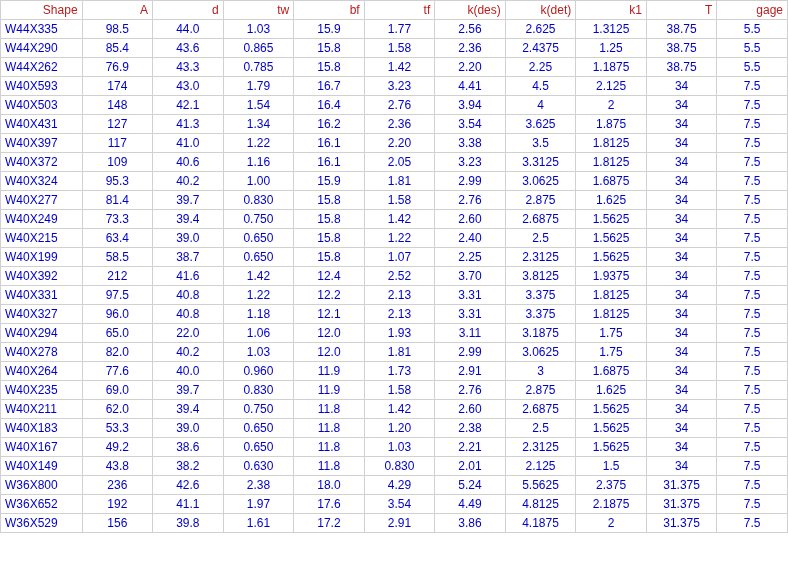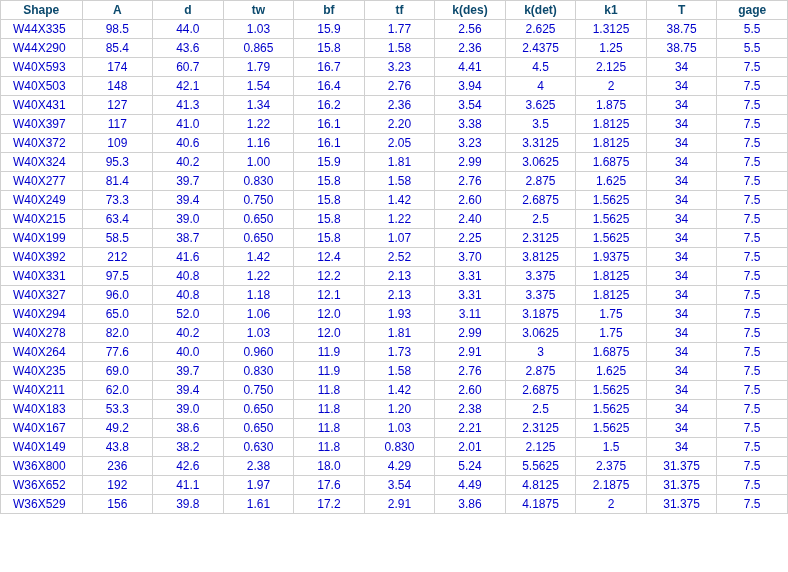--- a/index.html
+++ b/index.html
@@ -19,29 +19,30 @@
     border: 1px solid #d0d0d0;
     padding: 1px 4px;
     text-align: center;
     height: 16px;
     line-height: 16px;
     overflow: hidden;
     white-space: nowrap;
   }
   th {
     background: #fff;
-    color: #0c4a6e;
-    font-weight: bold;
+    color: #b91c1c;
+    font-weight: normal;
+    text-align: right;
   }
   td {
     color: #0000cc;
   }
   td.shape {
     text-align: left;
-    padding-left: 12px;
+    padding-left: 4px;
   }
   col.c-shape { width: 74px; }
   col.c-data  { width: 64px; }
 </style>
 </head>
 <body>
 
 <table>
   <colgroup>
     <col class="c-shape">
@@ -92,23 +93,36 @@
         <td>0.865</td>
         <td>15.8</td>
         <td>1.58</td>
         <td>2.36</td>
         <td>2.4375</td>
         <td>1.25</td>
         <td>38.75</td>
         <td>5.5</td>
       </tr>
       <tr>
+        <td class="shape">W44X262</td>
+        <td>76.9</td>
+        <td>43.3</td>
+        <td>0.785</td>
+        <td>15.8</td>
+        <td>1.42</td>
+        <td>2.20</td>
+        <td>2.25</td>
+        <td>1.1875</td>
+        <td>38.75</td>
+        <td>5.5</td>
+      </tr>
+      <tr>
         <td class="shape">W40X593</td>
         <td>174</td>
-        <td>60.7</td>
+        <td>43.0</td>
         <td>1.79</td>
         <td>16.7</td>
         <td>3.23</td>
         <td>4.41</td>
         <td>4.5</td>
         <td>2.125</td>
         <td>34</td>
         <td>7.5</td>
       </tr>
       <tr>
@@ -263,21 +277,21 @@
         <td>2.13</td>
         <td>3.31</td>
         <td>3.375</td>
         <td>1.8125</td>
         <td>34</td>
         <td>7.5</td>
       </tr>
       <tr>
         <td class="shape">W40X294</td>
         <td>65.0</td>
-        <td>52.0</td>
+        <td>22.0</td>
         <td>1.06</td>
         <td>12.0</td>
         <td>1.93</td>
         <td>3.11</td>
         <td>3.1875</td>
         <td>1.75</td>
         <td>34</td>
         <td>7.5</td>
       </tr>
       <tr>

